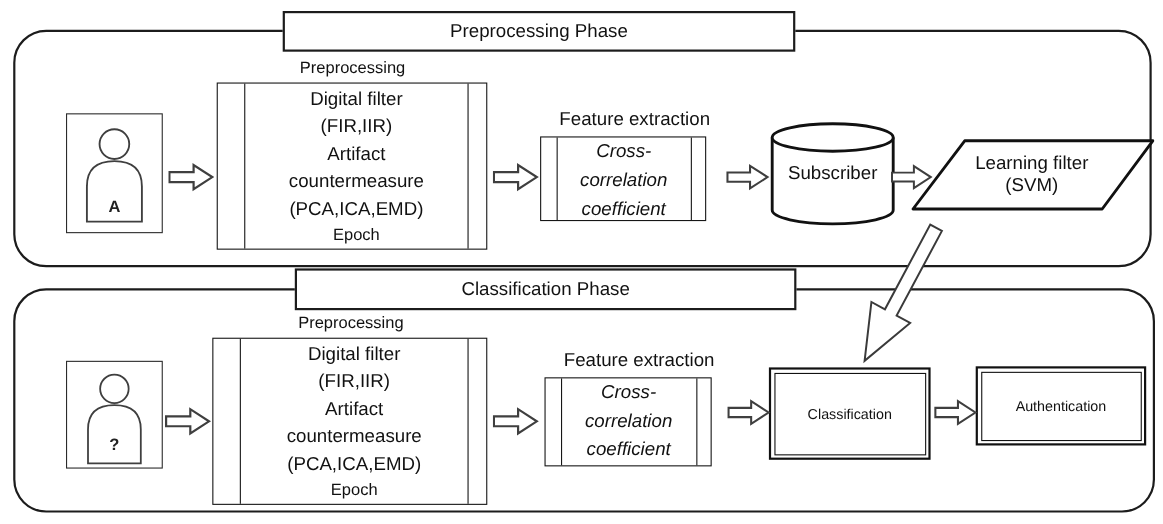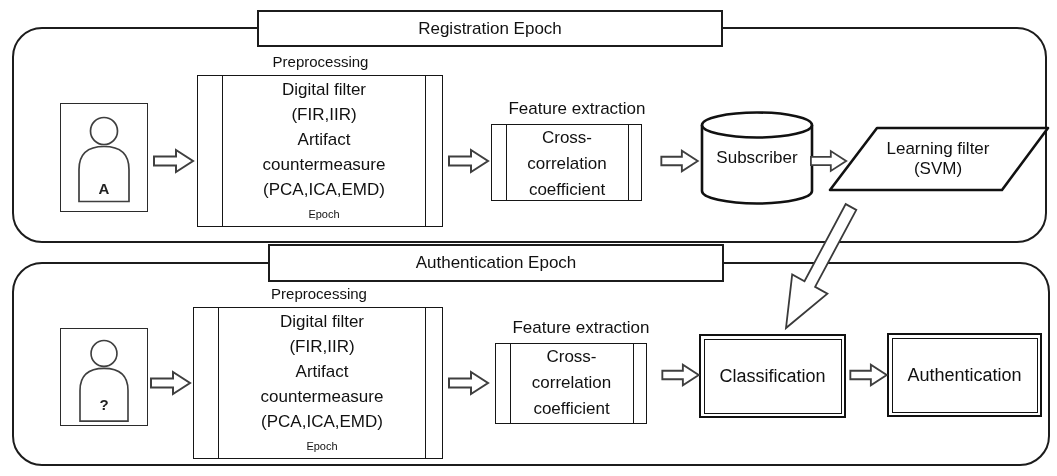--- a/index.html
+++ b/index.html
@@ -27,42 +27,42 @@
     position:absolute;text-align:center;font-size:15px;z-index:2;white-space:nowrap;
   }
   .pp-box{
     position:absolute;border:1.8px solid #161616;background:#fff;z-index:2;
   }
   .pp-line{position:absolute;top:0;bottom:0;border-left:1.8px solid #161616;}
   .pp-content{
     position:absolute;left:26px;right:18px;top:0;bottom:0;
     text-align:center;font-size:17px;line-height:25px;padding-top:1px;
   }
-  .pp-content .small{font-size:11px;line-height:24px;display:block;}
+  .pp-content .small{font-size:15px;line-height:24px;display:block;}
   .pp-content span{display:block;}
   .fe-content{
     position:absolute;left:15px;right:14px;top:0;bottom:0;
     text-align:center;font-size:17px;line-height:26px;
   }
-  .fe-content span{display:block;}
+  .fe-content span{display:block;font-style:italic;}
   .arrow-small{position:absolute;z-index:4;}
   .shape-wrap{position:absolute;z-index:2;}
   .shape-wrap svg{display:block;width:100%;height:100%;}
   .shape-text{
     position:absolute;left:0;right:0;text-align:center;font-size:17px;line-height:20px;
   }
   .cyl-text{top:38px;}
   .par-text{top:15px;}
   .double-box{
     position:absolute;border:2px solid #111;background:#fff;padding:2.5px;
     box-sizing:border-box;z-index:2;
   }
   .double-box-inner{
     width:100%;height:100%;border:1.6px solid #111;box-sizing:border-box;
-    display:flex;align-items:center;justify-content:center;font-size:18px;
+    display:flex;align-items:center;justify-content:center;font-size:13px;
   }
   .big-arrow{position:absolute;left:0;top:0;width:1057px;height:476px;z-index:6;pointer-events:none;}
 </style>
 </head>
 <body>
 
 <div class="canvas">
 
   <svg width="0" height="0" style="position:absolute" aria-hidden="true">
     <defs>
@@ -72,21 +72,21 @@
       <g id="personGlyph">
         <path d="M18,96 L18,64 Q18,41 43,41 Q68,41 68,64 L68,96 Z" fill="#ffffff" stroke="#3f3f3f" stroke-width="1.7"></path>
         <circle cx="43" cy="25.5" r="13.5" fill="#ffffff" stroke="#3f3f3f" stroke-width="1.7"></circle>
       </g>
     </defs>
   </svg>
 
   <div class="phase-container" style="left:12px;top:27px;width:1031px;height:212px;"></div>
 
   <div class="title-box" style="left:257px;top:10px;width:462px;height:33px;">
-    <span>Registration Epoch</span>
+    <span>Preprocessing Phase</span>
   </div>
 
   <div class="subject-box" style="left:60px;top:103px;width:86px;height:107px;">
     <svg viewBox="0 0 86 104">
         <use href="#personGlyph"></use>
       </svg>
     <div class="subject-label">A</div>
   </div>
 
   <svg class="arrow-small" style="left:153px;top:146px;" width="42" height="30" viewBox="0 0 42 30">
@@ -146,21 +146,21 @@
     </svg>
     <div class="shape-text par-text">
       <span style="display:block">Learning filter</span>
       <span style="display:block">(SVM)</span>
     </div>
   </div>
 
   <div class="phase-container" style="left:12px;top:262px;width:1034px;height:200px;"></div>
 
   <div class="title-box" style="left:268px;top:244px;width:452px;height:34px;">
-    <span>Authentication Epoch</span>
+    <span>Classification Phase</span>
   </div>
 
   <div class="subject-box" style="left:60px;top:328px;width:86px;height:96px;">
     <svg viewBox="0 0 86 100">
         <use href="#personGlyph"></use>
       </svg>
     <div class="subject-label">?</div>
   </div>
 
   <svg class="arrow-small" style="left:150px;top:368px;" width="42" height="30" viewBox="0 0 42 30">
@@ -203,21 +203,21 @@
   <div class="double-box" style="left:699px;top:334px;width:147px;height:84px;">
     <div class="double-box-inner">
       <span>Classification</span>
     </div>
   </div>
 
   <svg class="arrow-small" style="left:849px;top:361px;" width="40" height="28" viewBox="0 0 42 30">
       <use href="#blockArrow"></use>
     </svg>
 
-  <div class="double-box" style="left:887px;top:333px;width:155px;height:84px;">
+  <div class="double-box" style="left:887px;top:333px;width:155px;height:72px;">
     <div class="double-box-inner">
       <span>Authentication</span>
     </div>
   </div>
 
   <svg class="big-arrow" viewBox="0 0 1057 476">
     <polygon points="856.3,209.9 815.1,286.9 827.4,293.6 786,328 792.2,274.5 804.5,281.2 845.7,204.1" fill="#ffffff" stroke="#3a3a3a" stroke-width="1.8" stroke-linejoin="miter"></polygon>
   </svg>
 
 </div>

